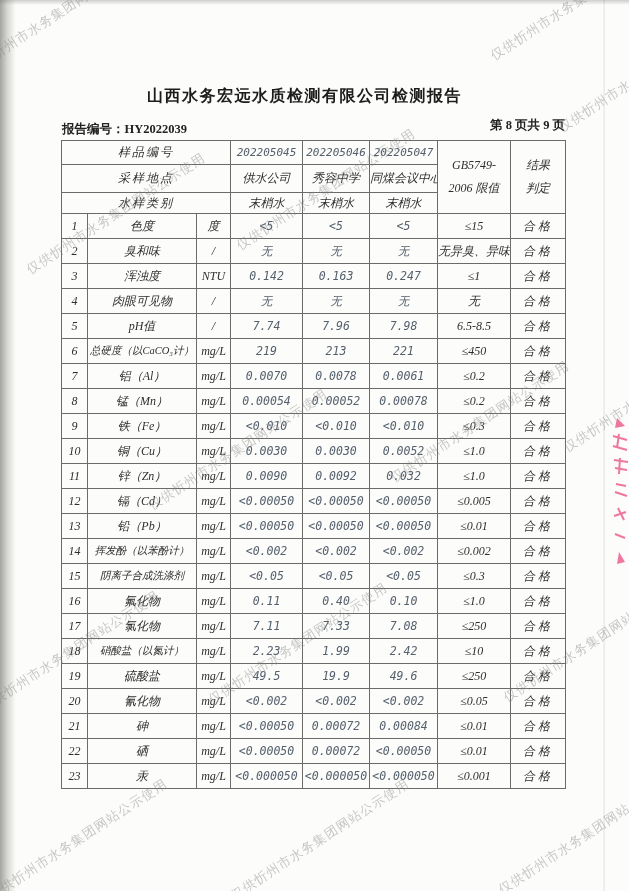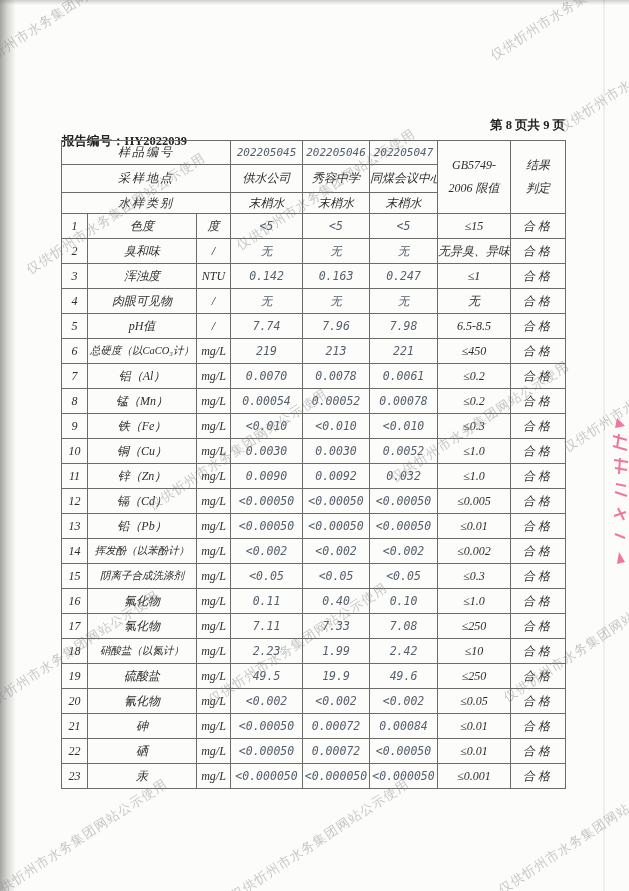--- a/index.html
+++ b/index.html
@@ -27,21 +27,21 @@
     pointer-events:none;
   }
   .title{
     position:absolute;left:0;right:20px;top:86px;text-align:center;
     font-size:16px;font-weight:bold;letter-spacing:1.5px;color:#1c1c1c;
   }
   .meta-line{
     position:absolute;left:62px;right:64px;top:117px;height:18px;
     font-size:12.5px;font-weight:bold;color:#222;
   }
-  .report-no{position:absolute;left:0;top:16px;}
+  .report-no{position:absolute;left:0;top:4px;}
   .page-indicator{position:absolute;right:0;top:0;}
   table.report{
     position:absolute;left:61px;top:140px;
     border-collapse:collapse;table-layout:fixed;
     width:504px;
     font-style:italic;
   }
   table.report td{
     border:1px solid #6b6b68;
     overflow:hidden;white-space:nowrap;
@@ -78,20 +78,21 @@
   .red-stamp{position:absolute;right:0;top:412px;width:26px;height:170px;z-index:6;pointer-events:none;}
 </style>
 </head>
 <body>
 
 <div class="paper">
   <div class="scan-edge-left"></div>
   <div class="scan-edge-top"></div>
   <div class="scan-crease-right"></div>
 
+  <div class="title">山西水务宏远水质检测有限公司检测报告</div>
 
   <div class="meta-line">
     <span class="report-no">报告编号：HY2022039</span>
     <span class="page-indicator">第 8 页共 9 页</span>
   </div>
 
   <table class="report">
     <colgroup>
       <col style="width:26px">
         <col style="width:109px">

